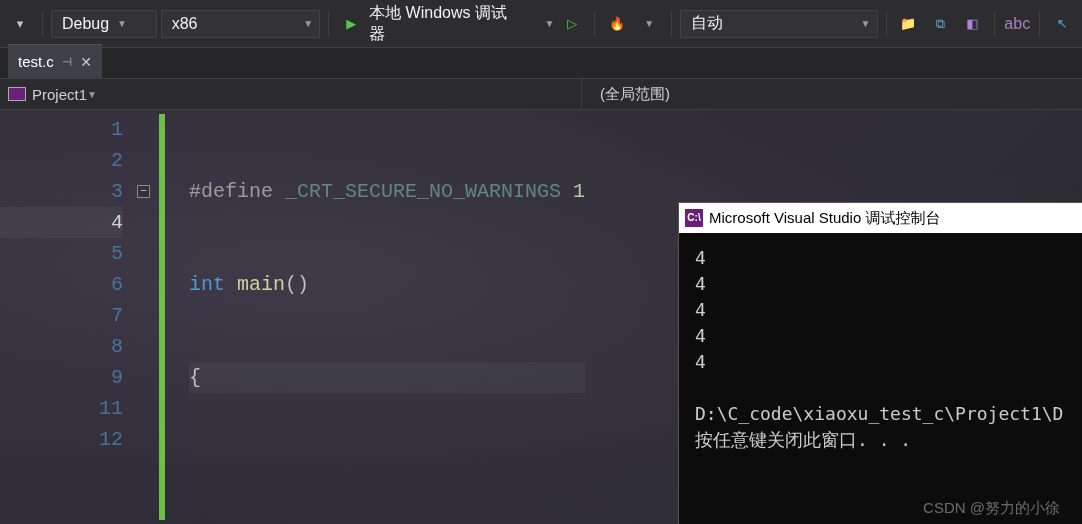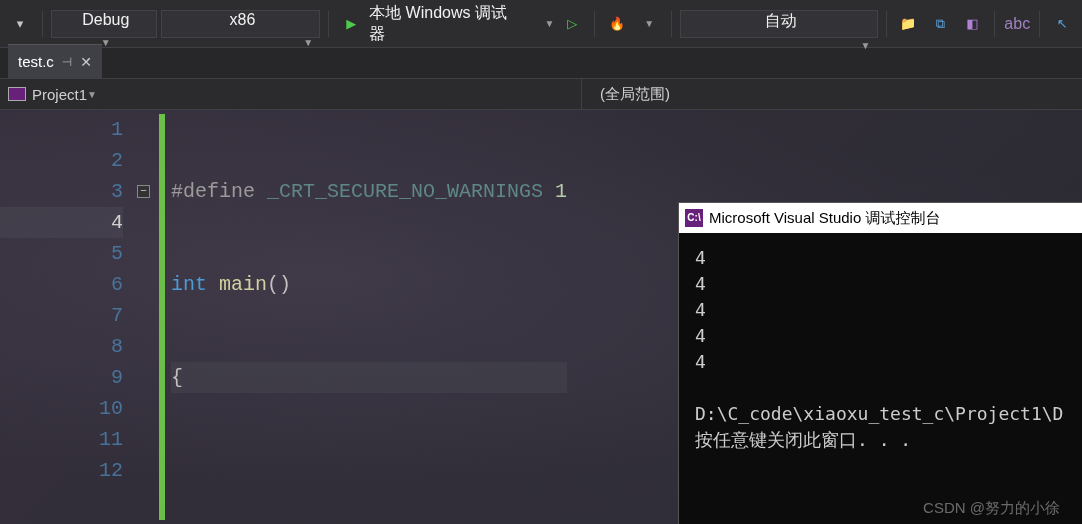--- a/index.html
+++ b/index.html
@@ -31,21 +31,20 @@
   }
   .combo {
     height: 28px;
     background:#333337;
     border:1px solid #434346;
     display:flex; align-items:center;
     padding:0 6px 0 10px;
     color:#f1f1f1;
     gap:8px;
     font-size: 16px;
-    flex-direction: column;
   }
   .combo .caret { color:#999; font-size:10px; }
   .play-green { color:#4ec94e; }
   .play-outline { color:#4ec94e; }
   .flame { color:#808080; }
   .yellow { color:#dcb67a; }
   .blue { color:#5aa0d8; }
   .purple { color:#b180d7; }
 
   
@@ -121,21 +120,21 @@
   }
   .fold-box {
     width:13px; height:13px; border:1px solid #888; background:#333;
     display:flex; align-items:center; justify-content:center;
     font-size:11px; color:#ccc; margin-top:9px; margin-left:2px;
     cursor:pointer;
   }
   .change-bar { width:6px; background:#6cc04a; margin-top:4px; margin-bottom:4px; }
   .code {
     padding-top:4px;
-    padding-left:6px;
+    padding-left:24px;
     white-space:pre;
   }
   .code .row { height:31px; }
   .code .row.active { background:rgba(70,70,80,0.5); }
   .kw { color:#4b9cd6; }
   .pp { color:#9b9b9b; }
   .mac { color:#5f8787; }
   .func { color:#d0d0a0; }
   .num { color:#b5cea8; }
   .inc { color:#d69d85; }
@@ -251,21 +250,20 @@
     <div class="gutter">
       <div class="ln">1</div>
       <div class="ln">2</div>
       <div class="ln">3</div>
       <div class="ln active">4</div>
       <div class="ln">5</div>
       <div class="ln">6</div>
       <div class="ln">7</div>
       <div class="ln">8</div>
       <div class="ln">9</div>
-      <div class="ln">10</div>
       <div class="ln">11</div>
       <div class="ln">12</div>
     </div>
     <div class="fold-col">
       <div style="height:62px"></div>
       <div class="fold-box">−</div>
     </div>
     <div class="change-bar"></div>
     <div class="code">
       <div class="row"><span class="pp">#define </span><span class="mac">_CRT_SECURE_NO_WARNINGS</span><span class="num"> 1</span></div>

